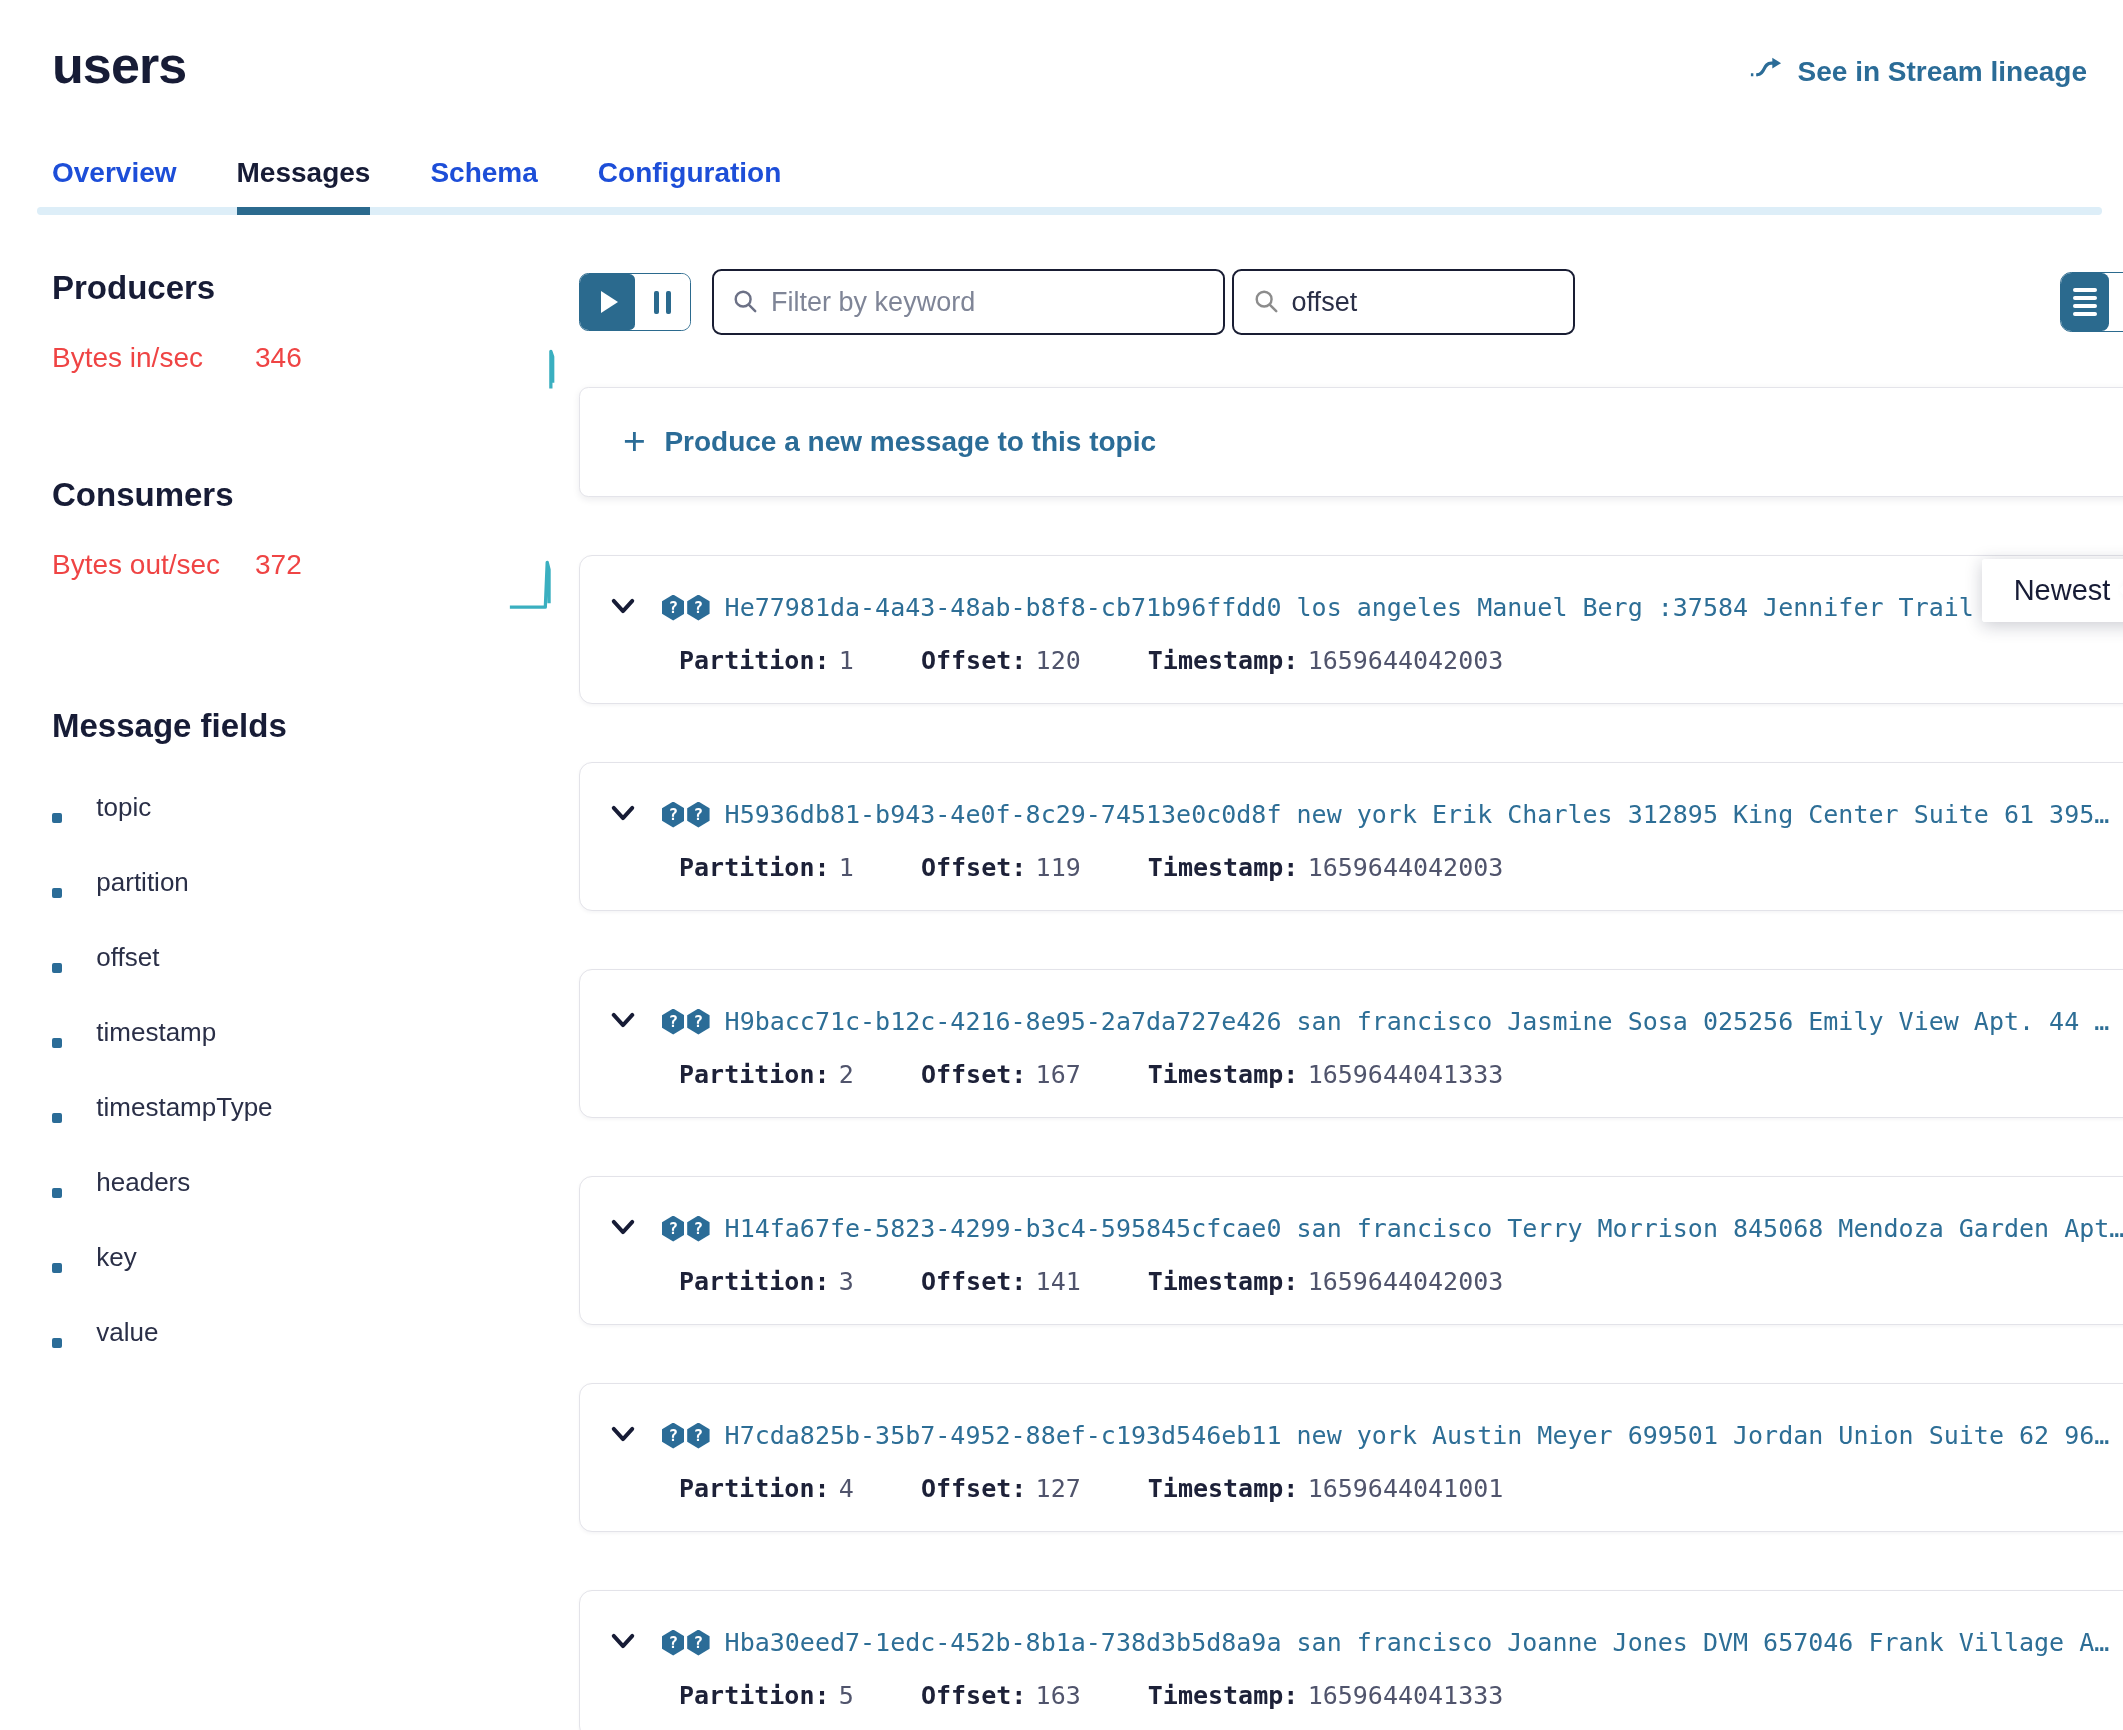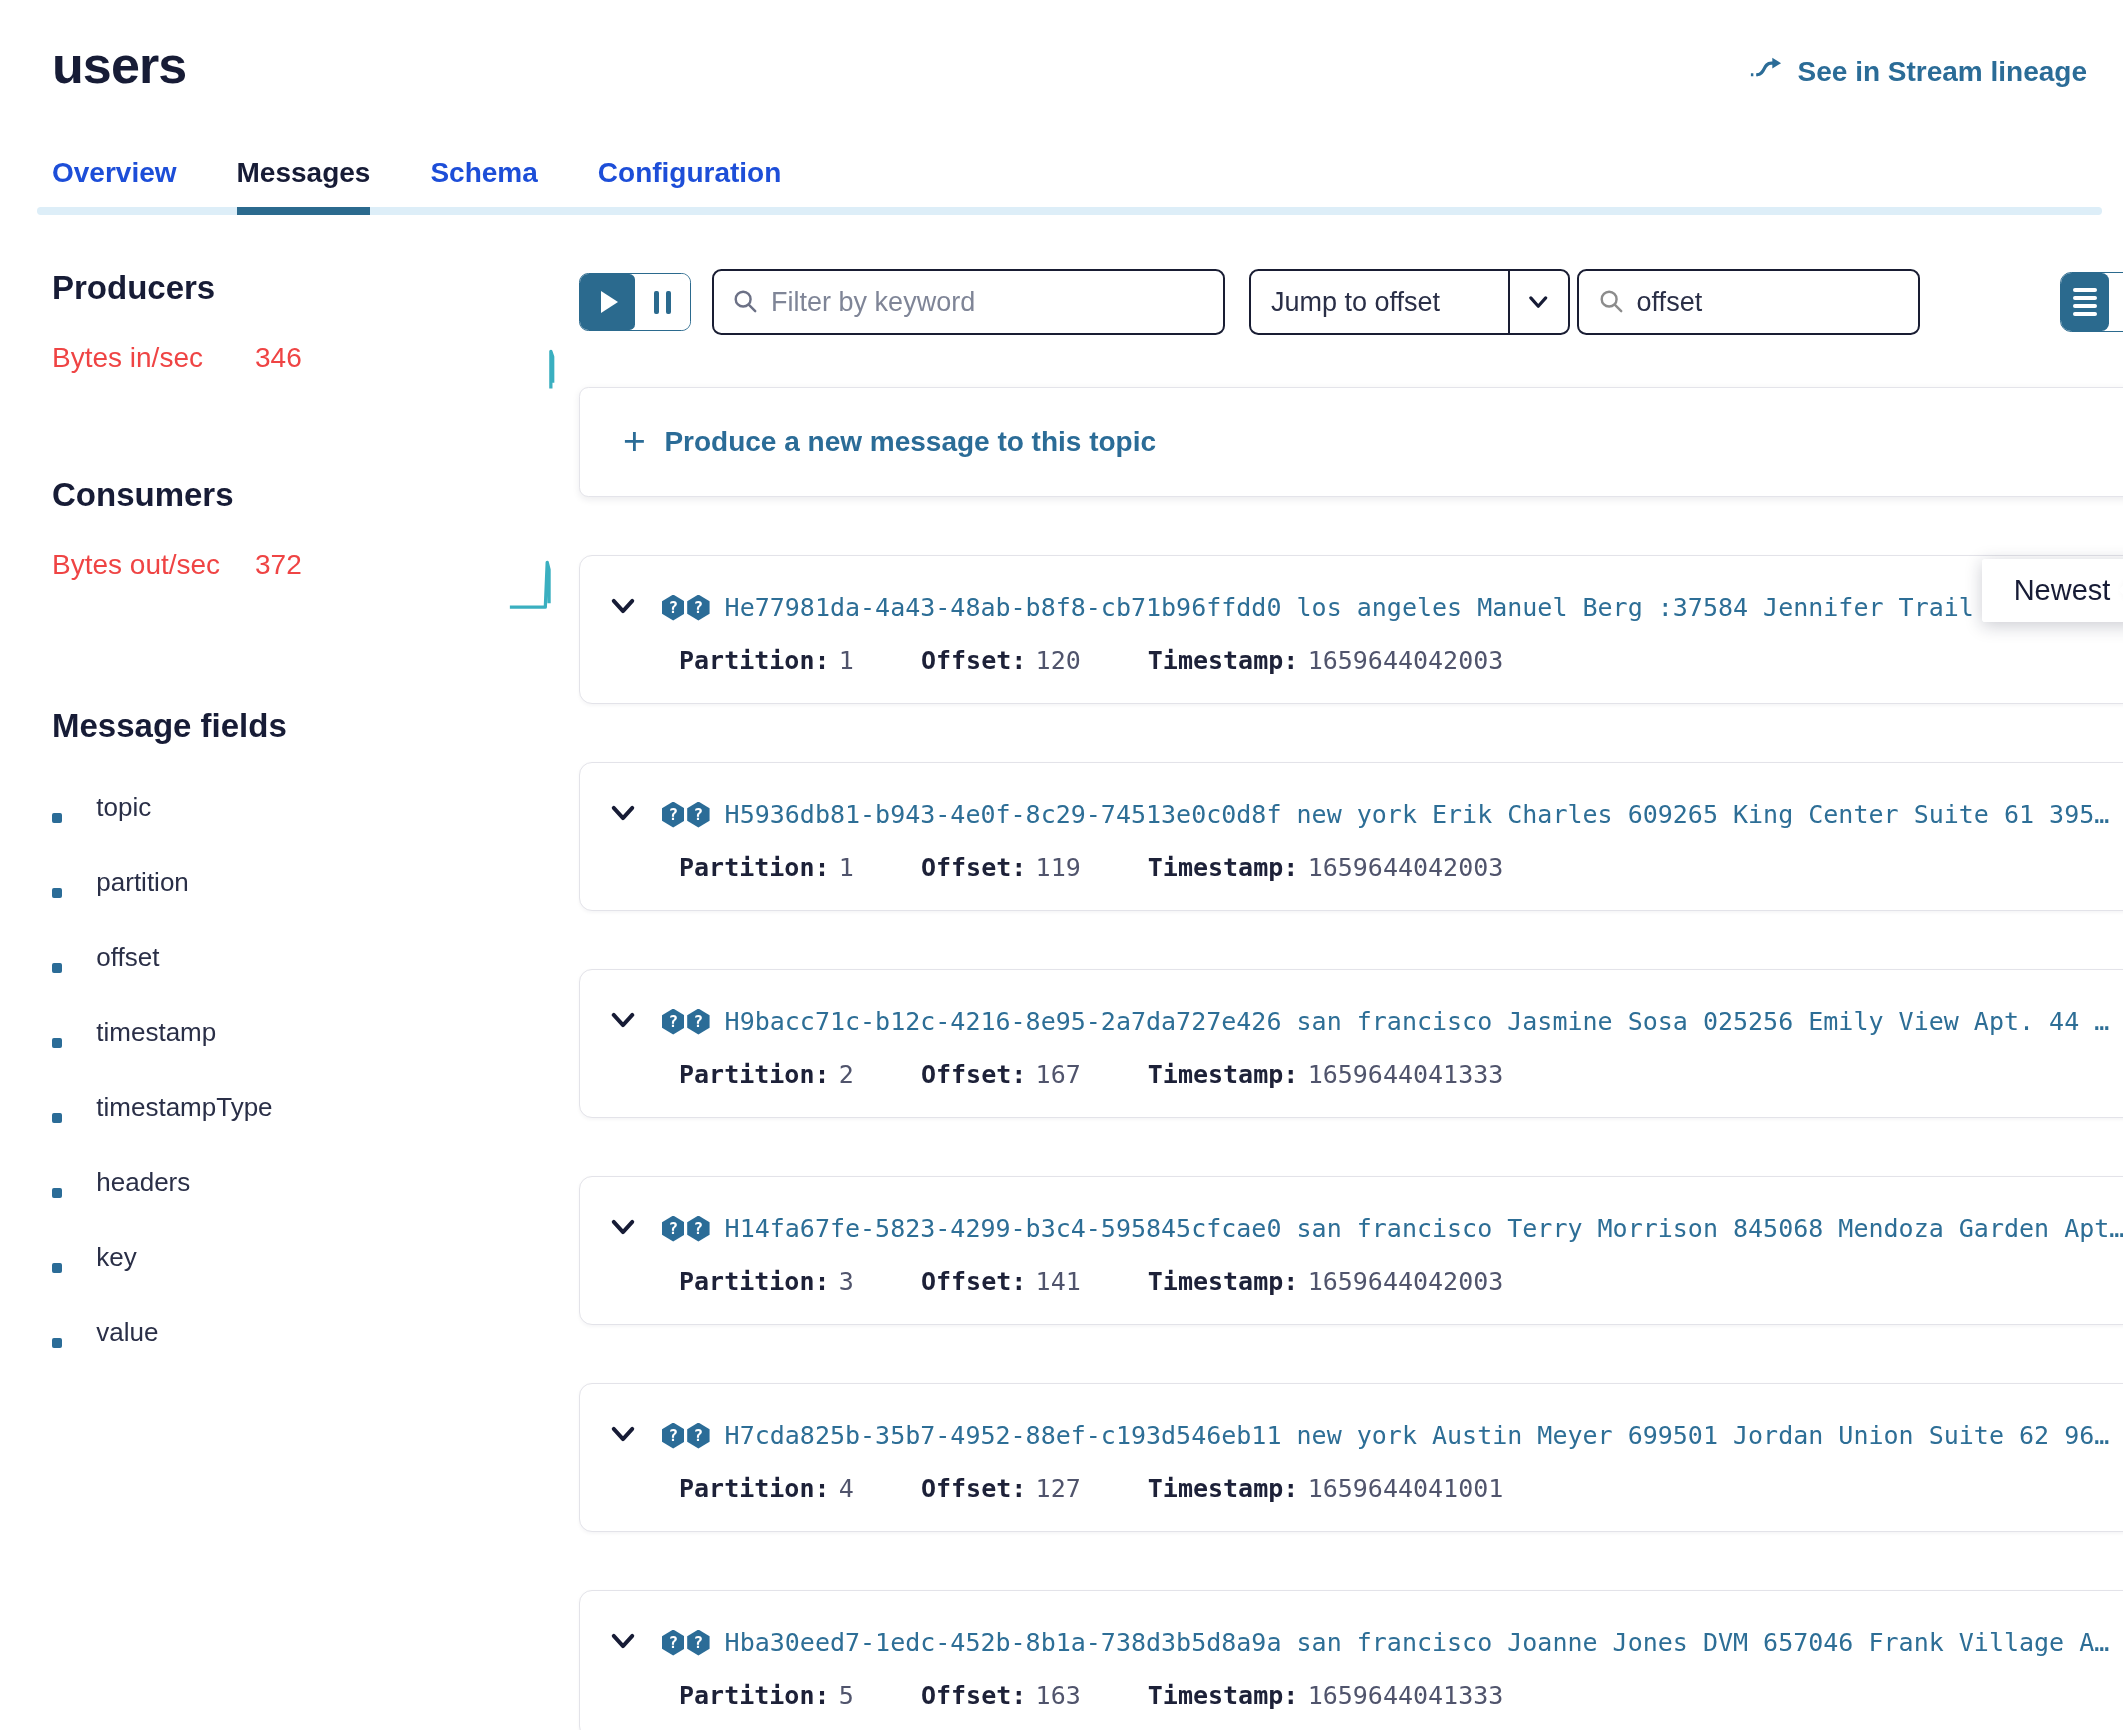--- a/index.html
+++ b/index.html
@@ -214,28 +214,20 @@
         <div class="input-box filter-box">
           <span>
             <svg width="26" height="26" viewBox="0 0 28 28">
               <circle cx="12" cy="12" r="8" fill="none" stroke="#6c7186" stroke-width="2.6"></circle>
               <line x1="18" y1="18" x2="25" y2="25" stroke="#6c7186" stroke-width="2.6" stroke-linecap="round"></line>
             </svg>
           </span>
           <span class="placeholder">Filter by keyword</span>
         </div>
 
-        <div class="input-box jump-box">
-          <span class="jump-label">Jump to offset</span>
-          <span class="jump-chevron">
-            <svg width="20.5" height="13" viewBox="0 0 22 14">
-              <polyline points="3,2 11,11 19,2" fill="none" stroke="#171c36" stroke-width="3.4" stroke-linecap="round" stroke-linejoin="round"></polyline>
-            </svg>
-          </span>
-        </div>
 
         <div class="input-box offset-box">
           <span>
             <svg width="26" height="26" viewBox="0 0 28 28">
               <circle cx="12" cy="12" r="8" fill="none" stroke="#8c8c8c" stroke-width="2.6"></circle>
               <line x1="18" y1="18" x2="25" y2="25" stroke="#8c8c8c" stroke-width="2.6" stroke-linecap="round"></line>
             </svg>
           </span>
           <span class="input-value">offset</span>
         </div>
@@ -288,21 +280,21 @@
           <div class="msg-line1">
             <span class="row-chevron">
               <svg width="26" height="17" viewBox="0 0 28 18">
                 <polyline points="4,3 14,14 24,3" fill="none" stroke="#171c36" stroke-width="4.2" stroke-linecap="round" stroke-linejoin="round"></polyline>
               </svg>
             </span>
             <span class="type-icons">
               <span class="hexicon">?</span>
               <span class="hexicon">?</span>
             </span>
-            <span class="msg-key">H5936db81-b943-4e0f-8c29-74513e0c0d8f new york Erik Charles 609265 King Center Suite 61 395…</span>
+            <span class="msg-key">H5936db81-b943-4e0f-8c29-74513e0c0d8f new york Erik Charles 312895 King Center Suite 61 395…</span>
           </div>
           <div class="msg-line2">
             <span class="meta-group"><span class="meta-label">Partition:</span><span class="meta-value">1</span></span>
             <span class="meta-group"><span class="meta-label">Offset:</span><span class="meta-value">119</span></span>
             <span class="meta-group"><span class="meta-label">Timestamp:</span><span class="meta-value">1659644042003</span></span>
           </div>
         </div>
 
         <div class="msg-card">
           <div class="msg-line1">

